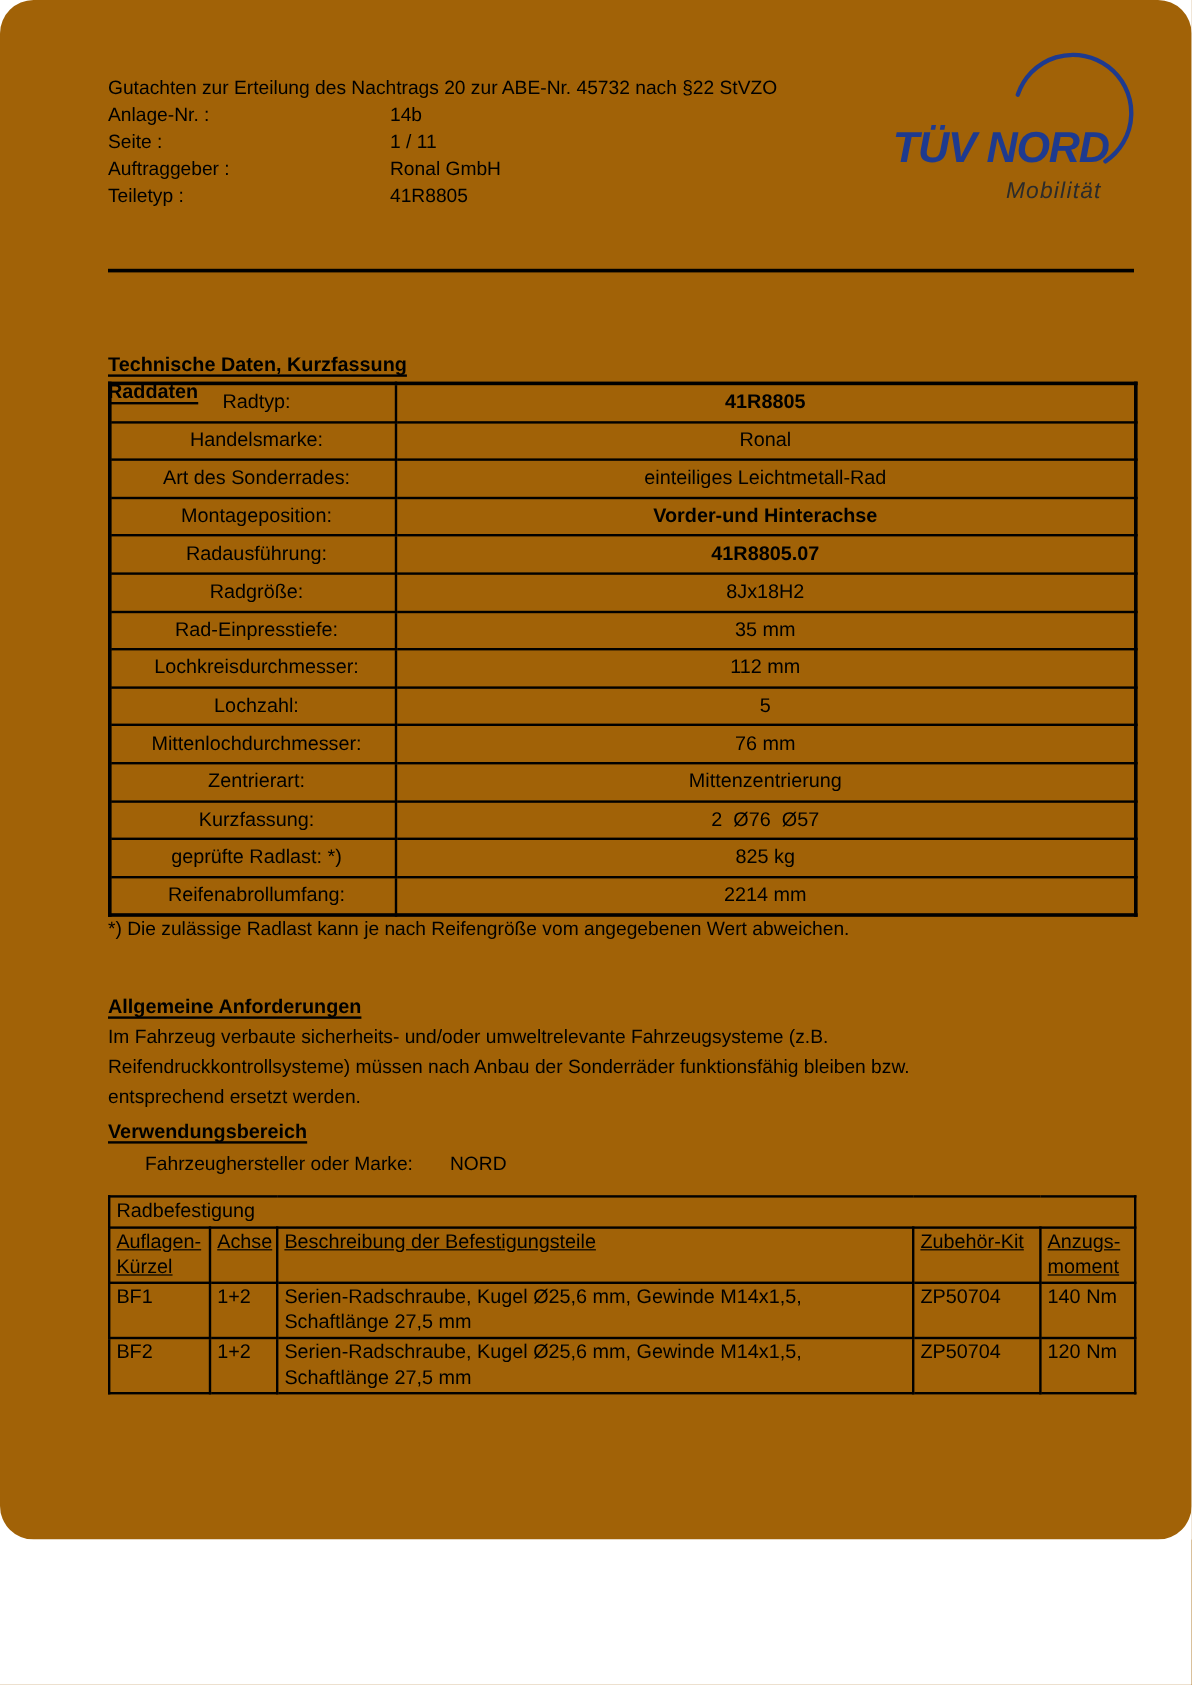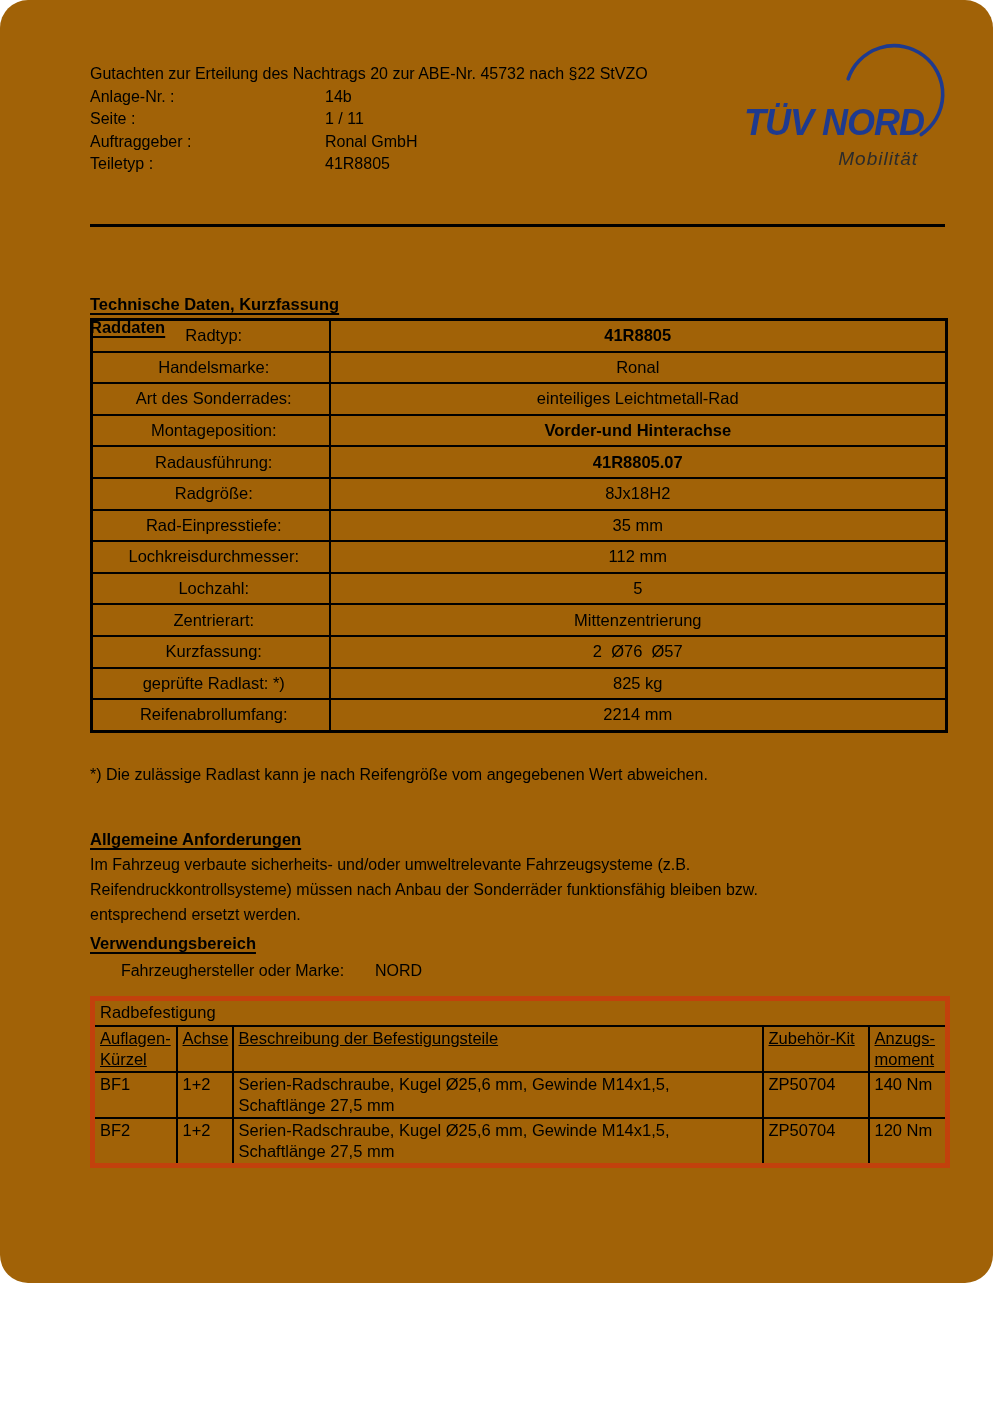--- a/index.html
+++ b/index.html
@@ -52,21 +52,21 @@
   
   .verw { position: absolute; top: 931px; left: 90px; font-size: 16px; line-height: 25px; }
   .verw .heading { font-size: 16.5px; font-weight: bold; }
   .verw .line { display: flex; margin-top: 2px; text-align: center; }
   .verw .vlabel { width: 285px; flex: 0 0 285px; }
 
   
   .befest-wrap { position: absolute; top: 996px; left: 90px; }
   table.beftable {
     border-collapse: collapse; table-layout: fixed;
-    width: 855px; font-size: 16.5px; border: 5px solid #c2410c; line-height: 21px;
+    width: 855px; font-size: 16.5px; border: 1px solid #c2410c; line-height: 21px;
   }
   table.beftable td { border: 2px solid #000; vertical-align: top; padding: 1px 5px; }
   table.beftable td.title-cell { height: 22px; }
   table.beftable tr.hdr td { height: 42px; white-space: pre-line; text-decoration: underline; }
   table.beftable tr.data td { height: 40px; margin-top: 12px; }
   .wrapcell { white-space: pre-line; }
 </style>
 </head>
 <body>
 
@@ -142,20 +142,24 @@
           <td class="lab">Rad-Einpresstiefe:</td>
           <td class="val">35 mm</td>
         </tr>
         <tr>
           <td class="lab">Lochkreisdurchmesser:</td>
           <td class="val">112 mm</td>
         </tr>
         <tr>
           <td class="lab">Lochzahl:</td>
           <td class="val">5</td>
+        </tr>
+        <tr>
+          <td class="lab">Mittenlochdurchmesser:</td>
+          <td class="val">76 mm</td>
         </tr>
         <tr>
           <td class="lab">Zentrierart:</td>
           <td class="val">Mittenzentrierung</td>
         </tr>
         <tr>
           <td class="lab">Kurzfassung:</td>
           <td class="val">2  Ø76  Ø57</td>
         </tr>
         <tr>

